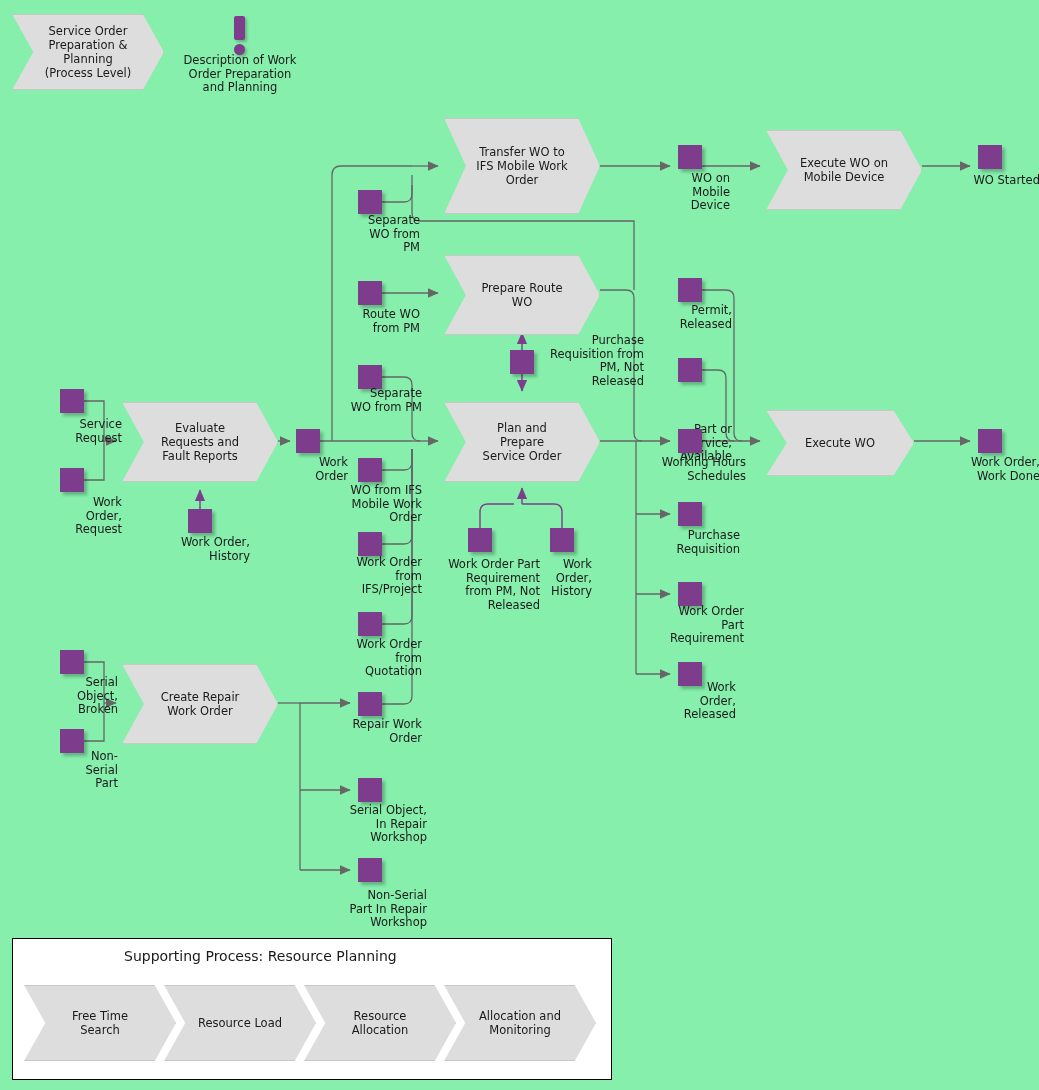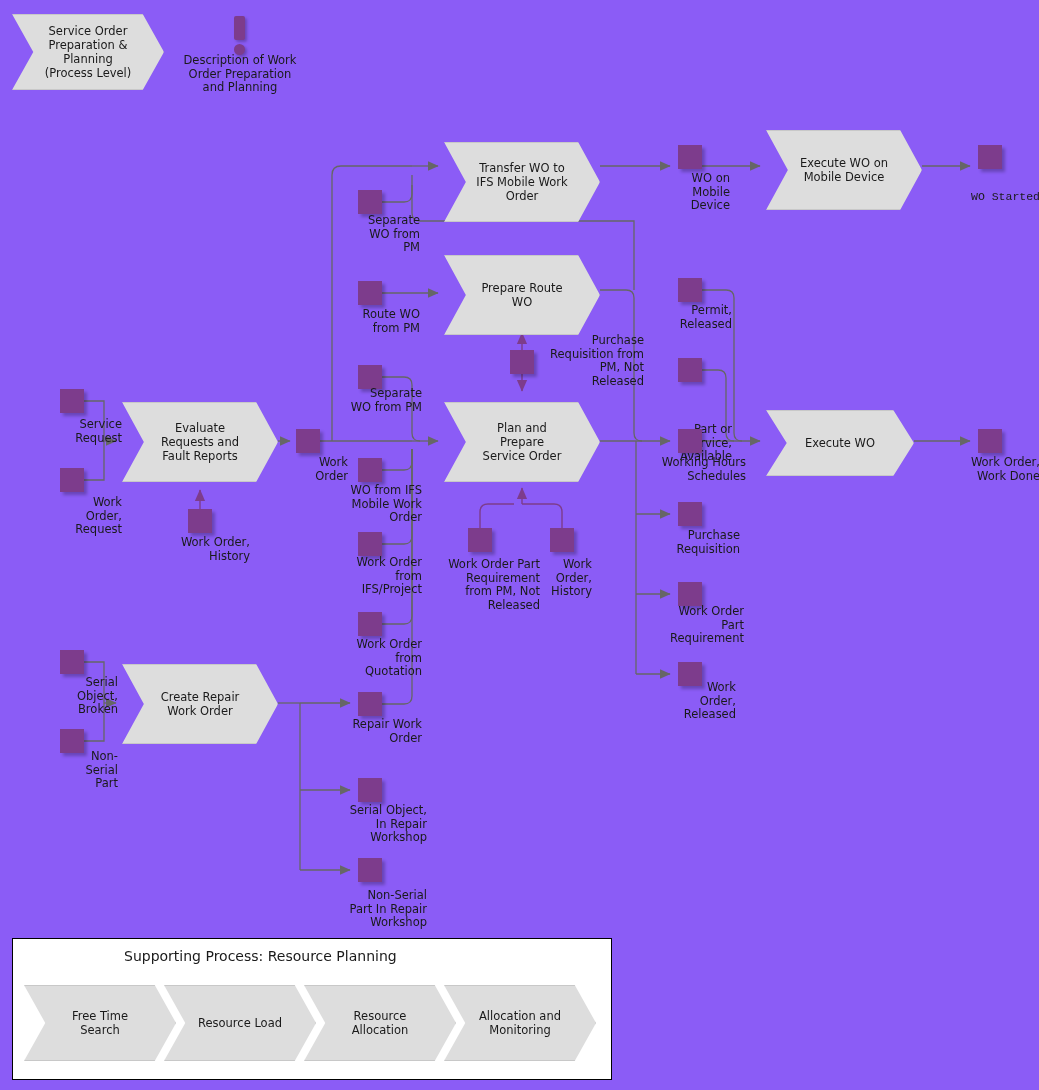--- a/index.html
+++ b/index.html
@@ -9,21 +9,21 @@
   }
   body {
     font-family: "DejaVu Sans", sans-serif;
     color: #1a1a1a;
   }
   #canvas {
     position: relative;
     width: 1039px;
     height: 1090px;
     overflow: hidden;
-    background: #8b5cf6;
+    background: #86efac;
   }
   svg.wires {
     position: absolute;
     left: 0;
     top: 0;
     width: 1039px;
     height: 1090px;
     pointer-events: none;
   }
   
@@ -209,21 +209,21 @@
 (Process Level)</div>
 
   <div class="bang" style="left:234px; top:16px; width:11px; height:40px;">
     <div class="bar"></div>
     <div class="dot"></div>
   </div>
   <div class="free-label" style="left:170px; top:54px; width:140px;">Description of Work
 Order Preparation
 and Planning</div>
 
-  <div class="chevron" style="left:444px; top:142px; width:156px; height:80px;">Transfer WO to
+  <div class="chevron" style="left:444px; top:118px; width:156px; height:96px;">Transfer WO to
 IFS Mobile Work
 Order</div>
   <div class="chevron" style="left:122px; top:402px; width:156px; height:80px;">Evaluate
 Requests and
 Fault Reports</div>
   <div class="chevron" style="left:766px; top:130px; width:156px; height:80px;">Execute WO on
 Mobile Device</div>
   <div class="chevron" style="left:444px; top:255px; width:156px; height:80px;">Prepare Route
 WO</div>
   <div class="chevron" style="left:444px; top:402px; width:156px; height:80px;">Plan and
@@ -318,21 +318,21 @@
   <div class="entity-label" style="left:532px; top:558px; width:60px;">Work
 Order,
 History</div>
 
   <div class="entity" style="left:678px; top:145px;"></div>
   <div class="entity-label" style="left:650px; top:172px; width:80px;">WO on
 Mobile
 Device</div>
 
   <div class="entity" style="left:978px; top:145px;"></div>
-  <div class="entity-label" style="left:936px; top:190px; width:104px;font-family:Liberation Mono, monospace;">WO Started</div>
+  <div class="entity-label" style="left:936px; top:174px; width:104px;">WO Started</div>
 
   <div class="entity" style="left:678px; top:278px;"></div>
   <div class="entity-label" style="left:648px; top:304px; width:84px;">Permit,
 Released</div>
 
   <div class="entity" style="left:678px; top:358px;"></div>
   <div class="entity-label" style="left:648px; top:384px; width:84px;margin-top:39px;">Part or
 Service,
 Available</div>
 

